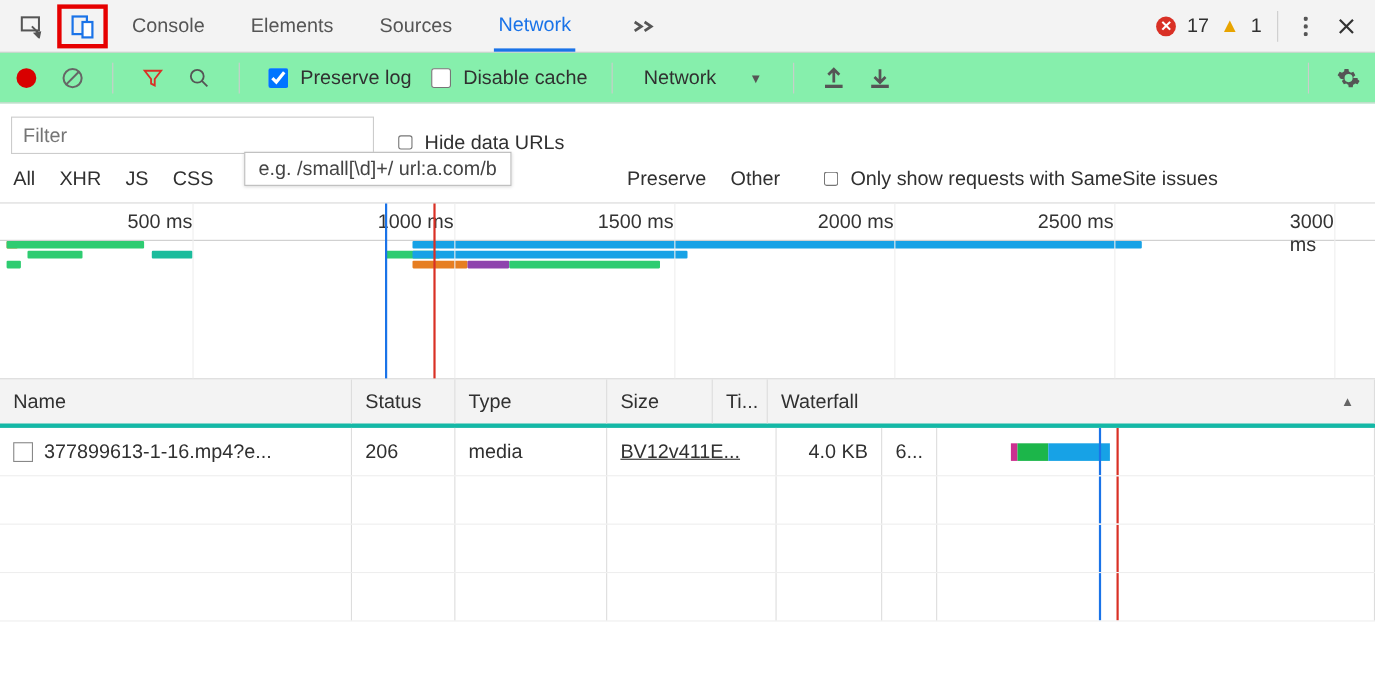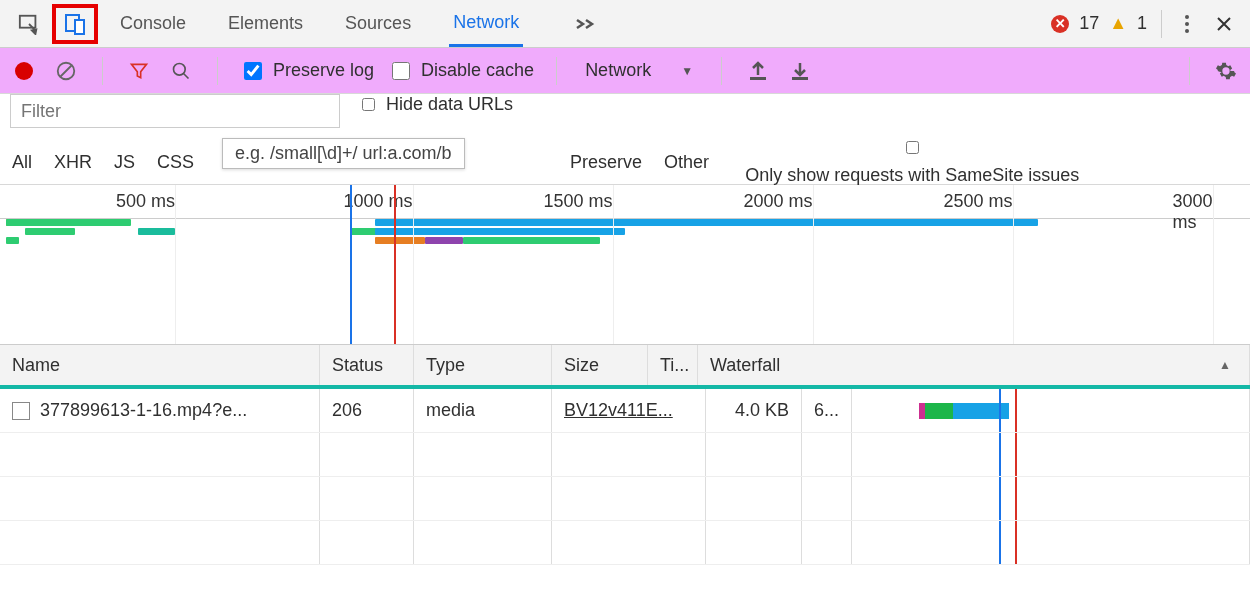--- a/index.html
+++ b/index.html
@@ -15,32 +15,32 @@
   .tab { height:100%; display:flex; align-items:center; cursor:pointer; color:#555; padding: 0 4px; }
   .tab.active { color:#1a73e8; border-bottom:3px solid #1a73e8; font-weight:500; }
   .chevrons { margin-left:18px; }
   .topbar .spacer { flex:1; }
   .counts { display:flex; align-items:center; gap:10px; font-size:18px; margin-right:6px; }
   .err-ico { display:inline-flex; width:18px; height:18px; border-radius:50%; background:#d93025; color:#fff; align-items:center; justify-content:center; font-size:13px; font-weight:bold; }
   .warn-ico { color:#e8a400; font-size:18px; }
   .vsep { width:1px; height:28px; background:#ccc; margin:0 8px; }
 
   
-  .toolbar { height:46px; display:flex; align-items:center; border-bottom:1px solid #d8d8d8; background:#f0abfc; padding:0 10px; gap:14px; }
+  .toolbar { height:46px; display:flex; align-items:center; border-bottom:1px solid #d8d8d8; background:#86efac; padding:0 10px; gap:14px; }
   .rec-dot { width:18px; height:18px; border-radius:50%; background:#d80000; }
   .tool-icon { width:28px; height:28px; display:flex; align-items:center; justify-content:center; cursor:pointer; color:#555; }
   .toolbar .chk { display:flex; align-items:center; gap:8px; cursor:pointer; }
   .toolbar input[type=checkbox]{ width:18px; height:18px; }
   .throttle { display:flex; align-items:center; gap:30px; cursor:pointer; padding:0 6px; }
   .throttle .caret { font-size:12px; color:#555; }
   .toolbar .flex { flex:1; }
 
   
   .filterbar { display:flex; flex-direction:column; border-bottom:1px solid #d8d8d8; }
-  .filterbar .row1 { display:flex; align-items:flex-start; height:46px; padding:0 10px; gap:18px; }
+  .filterbar .row1 { display:flex; align-items:flex-end; height:46px; padding:0 10px; gap:18px; }
   .filter-input { width:330px; height:34px; border:1px solid #ccc; padding:0 10px; font-size:18px; color:#888; background:#fff; }
   .filterbar .row2 { position:relative; display:flex; align-items:center; height:44px; padding:0 12px; gap:22px; }
   .ftype { cursor:pointer; }
   .tooltip { position:absolute; left:222px; top:-2px; background:#fff; border:1px solid #bbb; padding:4px 12px; font-size:18px; color:#444; box-shadow:0 1px 3px rgba(0,0,0,0.15); white-space:nowrap; }
   .chk2 { display:flex; align-items:center; gap:8px; cursor:pointer; }
 
   
   .overview { position:relative; height:160px; border-bottom:1px solid #ccc; }
   .ov-ruler { position:relative; height:34px; border-bottom:1px solid #ccc; }
   .ov-tick { position:absolute; top:6px; font-size:18px; color:#333; transform:translateX(-100%); }
@@ -191,21 +191,21 @@
   </div>
   <div class="row2">
     <span class="ftype">All</span>
     <span class="ftype">XHR</span>
     <span class="ftype">JS</span>
     <span class="ftype">CSS</span>
     <div class="tooltip">e.g. /small[\d]+/ url:a.com/b</div>
     <div style="width:332px"></div>
     <span class="ftype">Preserve</span>
     <span class="ftype">Other</span>
-    <label class="chk2" style="margin-left:14px;flex-direction:column;">
+    <label class="chk2" style="margin-left:14px;">
       <input type="checkbox" style="">
       <span>Only show requests with SameSite issues</span>
     </label>
   </div>
 </div>
 
 <div class="overview">
   <div class="ov-ruler" id="ov-ruler">
       <span class="ov-tick" style="left: 14%;">500 ms</span>
       <span class="ov-tick" style="left: 33%;">1000 ms</span>

